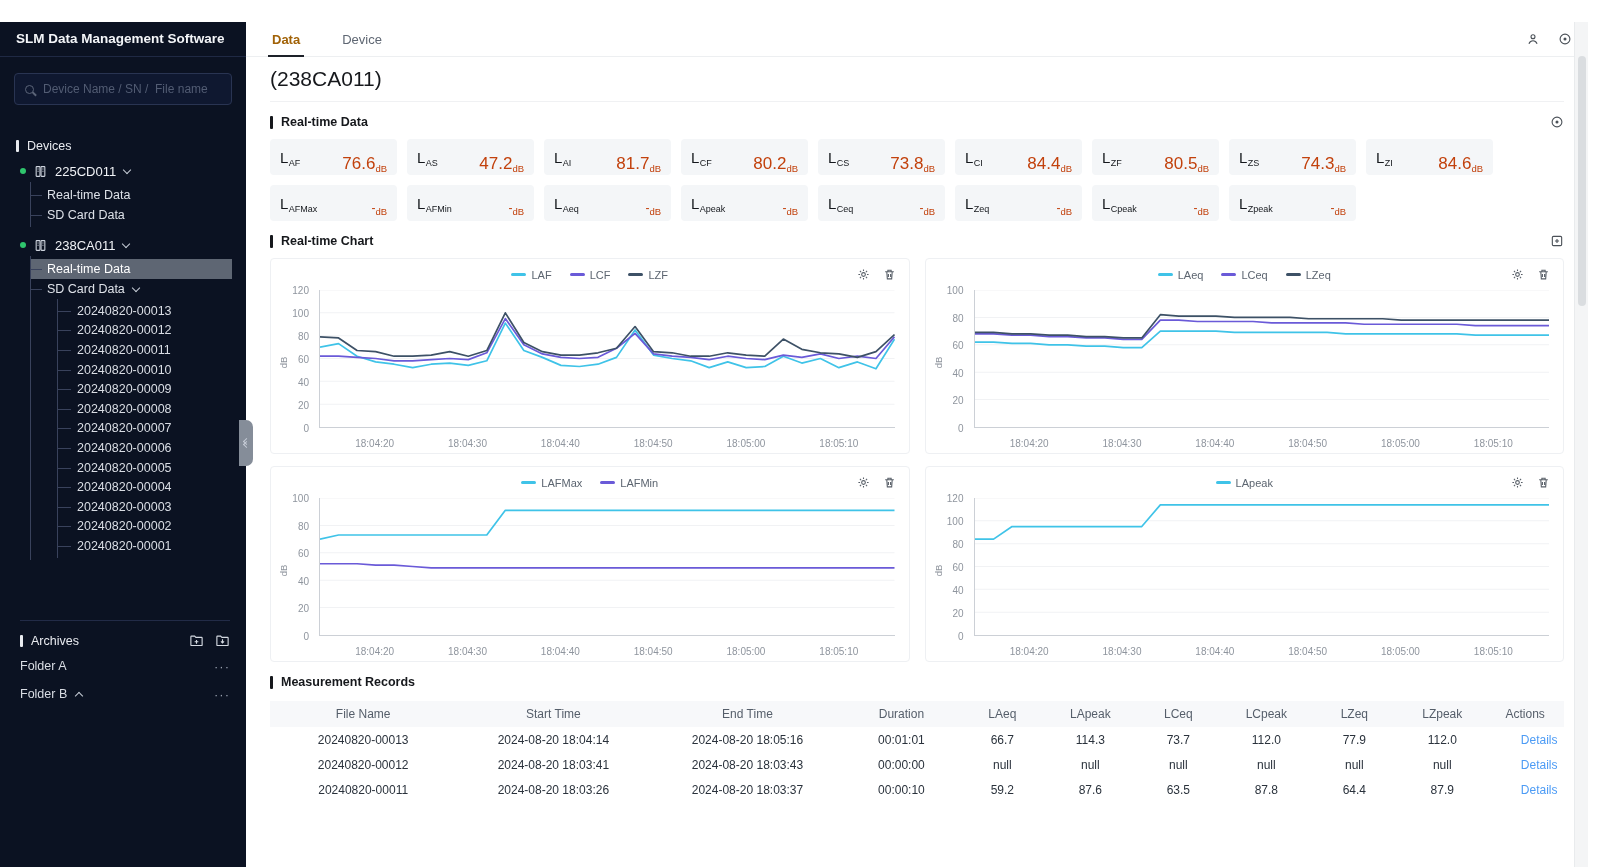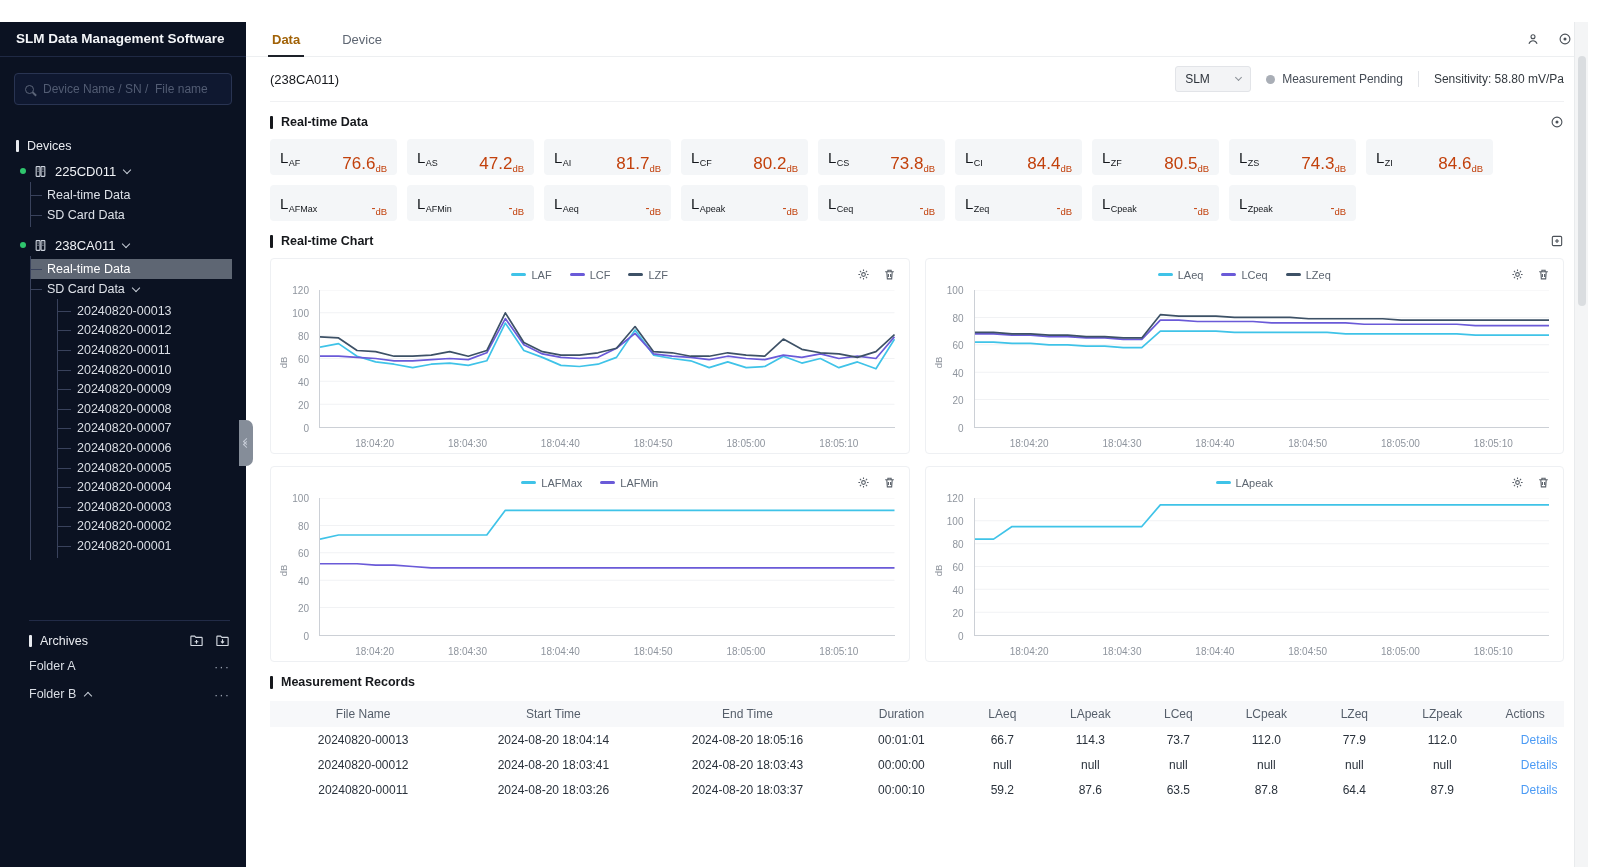--- a/index.html
+++ b/index.html
@@ -48,21 +48,21 @@
     padding-left:16px; font-size:12.5px; color:#dde1e8; cursor:pointer; }
   .tree-row::before { content:""; position:absolute; left:0; width:11px; top:50%;
     border-top:1px solid #39425c; }
   .tree-row.selected { background:#5e6673; color:#fff; }
   .file-children { margin-left:26px; border-left:1px solid #39425c; padding:2px 0; }
   .file-row { position:relative; display:flex; align-items:center; height:19.6px;
     padding-left:19px; font-size:12.5px; color:#d9dde4; cursor:pointer; }
   .file-row::before { content:""; position:absolute; left:0; width:13px; top:50%;
     border-top:1px solid #39425c; }
 
-  .sb-archives { position:absolute; top:598px; left:13px; right:0; }
+  .sb-archives { position:absolute; top:598px; left:4px; right:0; }
   .sb-divider { margin:0 16px; border-top:1px solid #222b47; }
   .arch-head { display:flex; align-items:center; gap:8px; padding:0 16px; margin-top:12px;
     font-size:12.5px; color:#e9ebf0; }
   .arch-icons { margin-left:auto; display:flex; gap:11px; color:#d4d9e1; }
   .arch-icons span { cursor:pointer; display:flex; }
   .folder-row { display:flex; align-items:center; gap:9px; padding:0 16px; height:20px;
     margin-top:8px; font-size:12.5px; color:#d9dde4; cursor:pointer; }
   .folder-row .dots { margin-left:auto; color:#98a0af; font-size:13px; letter-spacing:1px; cursor:pointer; }
 
   .collapse-handle { position:absolute; left:239px; top:420px; width:14px; height:46px;
@@ -83,21 +83,21 @@
   .tab { margin-right:38px; font-size:13px; color:#5f6773; height:35px; display:flex;
     align-items:center; position:relative; cursor:pointer; padding:0 2px; }
   .tab.active { color:#a16207; font-weight:bold; }
   .tab.active::after { content:""; position:absolute; left:-2px; right:-2px; bottom:0;
     height:2px; background:#1d2129; }
   .tabbar-icons { margin-left:auto; display:flex; gap:18px; color:#4b5158; }
   .tabbar-icons span { cursor:pointer; display:flex; }
 
   .content { padding:0 24px; }
   .page-head { height:45px; display:flex; align-items:center; border-bottom:1px solid #f0f1f3; }
-  .device-id { font-size:13px; color:#16181c; font-weight:500; }
+  .device-id { font-size:21px; color:#16181c; font-weight:500; }
   .head-right { margin-left:auto; display:flex; align-items:center; gap:15px; }
   .mode-select { width:76px; height:26px; background:#f3f4f6; border:1px solid #e2e4e8;
     border-radius:3px; display:flex; align-items:center; padding:0 9px; font-size:12px;
     color:#2c323a; cursor:pointer; }
   .mode-select .chev { color:#8b9097; margin-left:auto; width:5px; height:5px; }
   .status { display:flex; align-items:center; gap:7px; font-size:12px; color:#454c56; }
   .status-dot { width:9px; height:9px; border-radius:50%; background:#a9aeb6; }
   .v-div { width:1px; height:16px; background:#e2e4e8; }
   .sens { font-size:12px; color:#33393f; }
 
@@ -300,32 +300,20 @@
             <circle cx="12" cy="12" r="8.4"></circle>
               <circle cx="12" cy="12" r="2.6" fill="currentColor" stroke="none"></circle>
           </svg>
         </span>
       </div>
     </div>
 
     <div class="content">
       <div class="page-head">
         <span class="device-id">(238CA011)</span>
-        <div class="head-right">
-          <div class="mode-select">
-            <span>SLM</span>
-            <span class="chev"></span>
-          </div>
-          <div class="status">
-            <span class="status-dot"></span>
-            <span>Measurement Pending</span>
-          </div>
-          <div class="v-div"></div>
-          <span class="sens">Sensitivity: 58.80 mV/Pa</span>
-        </div>
       </div>
 
       <div class="section-h">
         <span class="s-bar"></span>
         <span class="s-title">Real-time Data</span>
         <span class="s-action">
           <svg width="14" height="14" viewBox="0 0 24 24" fill="none" stroke="currentColor" stroke-width="1.9">
             <circle cx="12" cy="12" r="8.4"></circle>
               <circle cx="12" cy="12" r="2.6" fill="currentColor" stroke="none"></circle>
           </svg>

